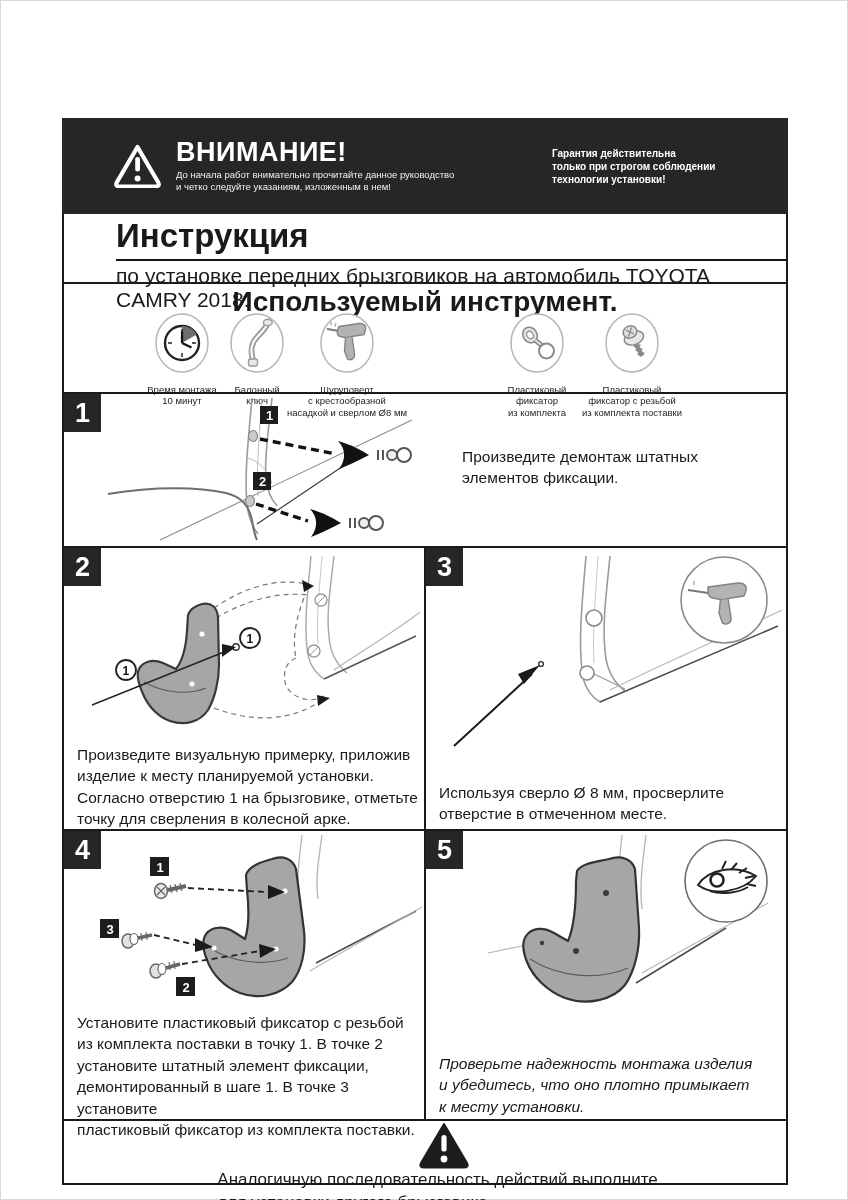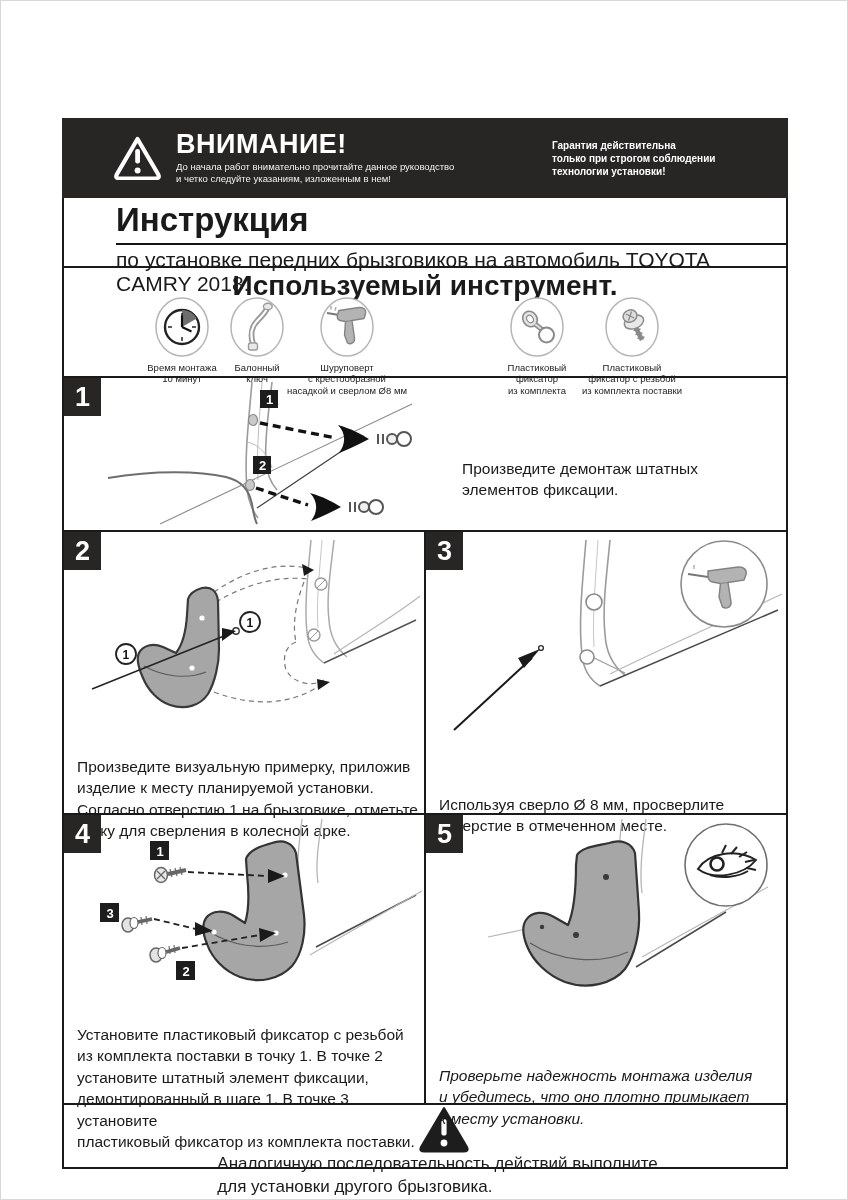--- a/index.html
+++ b/index.html
@@ -2,53 +2,53 @@
 <html><head>
 <meta charset="utf-8">
 <style>
   * { margin:0; padding:0; box-sizing:border-box; }
   body { background:#fff; font-family:"Liberation Sans","DejaVu Sans",sans-serif; color:#1a1a1a; }
   .page { position:relative; width:848px; height:1200px; background:#fff; overflow:hidden;
           box-shadow: inset 0 0 0 1px #d8d8d8; }
   .doc { position:absolute; left:62px; top:118px; width:726px; }
 
   
-  .hdr { height:80px; background:#272625; color:#fff; display:flex; align-items:center; }
+  .hdr { height:96px; background:#272625; color:#fff; display:flex; align-items:center; }
   .hdr-tri { margin-left:52px; flex:0 0 auto; }
   .hdr-left { margin-left:15px; }
   .hdr-title { font-size:27px; font-weight:bold; letter-spacing:.5px; line-height:1; }
   .hdr-sub { font-size:9.5px; line-height:1.25; margin-top:3px; color:#f2f2f2; }
   .warranty { margin-left:auto; margin-right:14px; width:222px; font-size:10px; font-weight:600; line-height:1.3; }
 
   
   .main { border:2px solid #1a1a1a; border-top:none; }
   .pre { white-space:pre-line; }
 
   .title-sec { height:68px; padding:3px 16px 0 52px; position:relative; }
   .doc-title { font-size:33px; font-weight:bold; line-height:1.15; }
   .title-rule { position:absolute; left:52px; right:0; top:45px; height:2px; background:#141414; }
   .doc-sub { position:absolute; left:52px; top:50px; font-size:21px; }
 
   .tools-sec { height:110px; border-top:2px solid #1a1a1a; position:relative; }
   .tools-title { text-align:center; font-size:28px; font-weight:600; padding-top:2px; }
   .tool { position:absolute; top:28px; width:120px; text-align:center; }
   .tool svg { display:block; margin:0 auto; }
-  .tool-label { font-size:9.5px; line-height:1.2; margin-top:2px; color:#222; }
+  .tool-label { font-size:9.5px; line-height:1.2; margin-top:8px; color:#222; }
 
   .badge { position:absolute; top:0; left:0; width:37px; height:38px; background:#272625;
            color:#fff; font-size:27px; font-weight:bold; display:flex; align-items:center;
            justify-content:center; z-index:3; }
 
   .row1 { height:154px; border-top:2px solid #1a1a1a; position:relative; }
   .row-cols { display:flex; border-top:2px solid #1a1a1a; }
   .row23 { height:283px; } .row45 { height:290px; }
   .panel { flex:1 1 0; position:relative; }
   .panel.pl { border-right:2px solid #1a1a1a; }
 
-  .step-text { font-size:15.5px; line-height:1.38;margin-top:28px; }
+  .step-text { font-size:15.5px; line-height:1.38; }
   .txt1 { position:absolute; left:398px; top:52px; }
   .txt2 { position:absolute; left:13px; top:196px; }
   .txt3 { position:absolute; left:13px; top:234px; }
   .txt4 { position:absolute; left:13px; top:181px; }
   .txt5 { position:absolute; left:13px; top:222px;font-style:italic; }
 
   .illus { position:absolute; top:0; left:0; }
 
   .footer { height:64px; border-top:2px solid #1a1a1a; display:flex; align-items:center;flex-direction:column; }
   .footer svg { margin-left:38px; flex:0 0 auto; }

